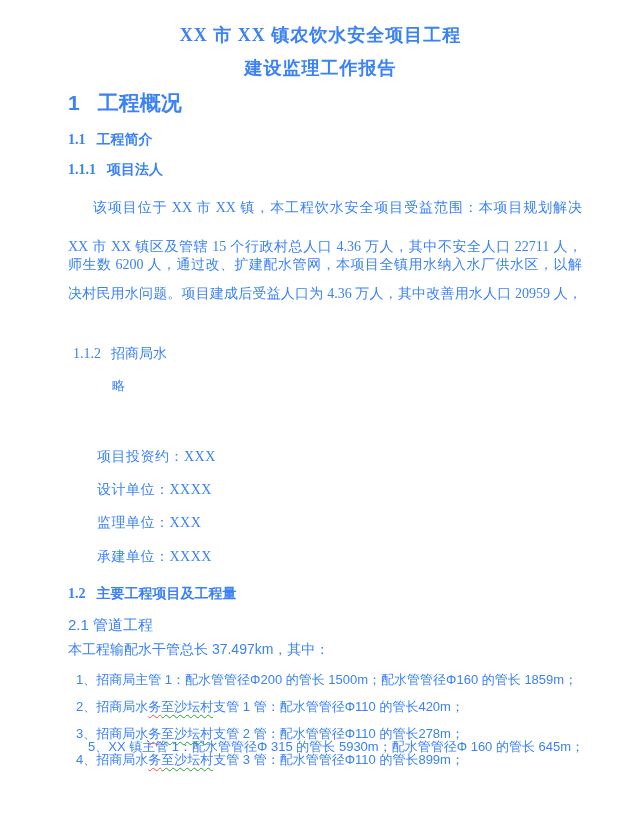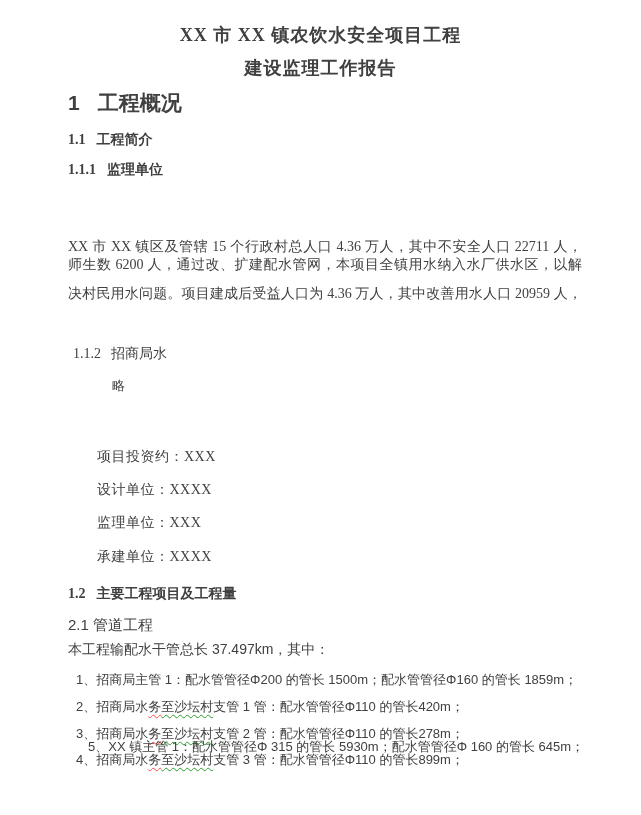--- a/index.html
+++ b/index.html
@@ -1,20 +1,20 @@
 <!DOCTYPE html>
 <html style="--spell-red: #ff4c4c; --grammar-green: #2f9e2f;"><head>
 <meta charset="utf-8">
 <style>
   html,body { margin:0; padding:0; background:#ffffff; }
   .page {
     position:relative;
     width:641px; height:781px;
     background:#ffffff;
-    color:#404040;
+    color:#3b82f6;
     overflow:hidden;
     font-family:"Liberation Serif","DejaVu Serif",serif;
   }
   .abs { position:absolute; }
 
   .doc-title {
     left:0; width:641px;
     text-align:center;
     font-family:"Liberation Serif","DejaVu Serif",serif;
     font-weight:bold;
@@ -128,23 +128,24 @@
 
   <div class="abs h1" style="top:91px;">
     <span class="num">1</span><span>工程概况</span>
   </div>
 
   <div class="abs h2" style="top:131px;">
     <span class="num">1.1</span><span>工程简介</span>
   </div>
 
   <div class="abs h2" style="top:161px;">
-    <span class="num">1.1.1</span><span>监理单位</span>
+    <span class="num">1.1.1</span><span>项目法人</span>
   </div>
 
+  <div class="abs intro-line first" style="top:198px;">该项目位于 XX 市 XX 镇，本工程饮水安全项目受益范围：本项目规划解决</div>
   <div class="abs intro-line" style="top:237px;">XX 市 XX 镇区及管辖 15 个行政村总人口 4.36 万人，其中不安全人口 22711 人，</div>
   <div class="abs intro-line" style="top:255px;">师生数 6200 人，通过改、扩建配水管网，本项目全镇用水纳入水厂供水区，以解</div>
   <div class="abs intro-line" style="top:284px;">决村民用水问题。项目建成后受益人口为 4.36 万人，其中改善用水人口 20959 人，</div>
 
   <div class="abs h3kai" style="top:345px;">
     <span class="num">1.1.2</span><span>招商局水</span>
   </div>
 
   <div class="abs omit" style="top:377px;">略</div>
 

